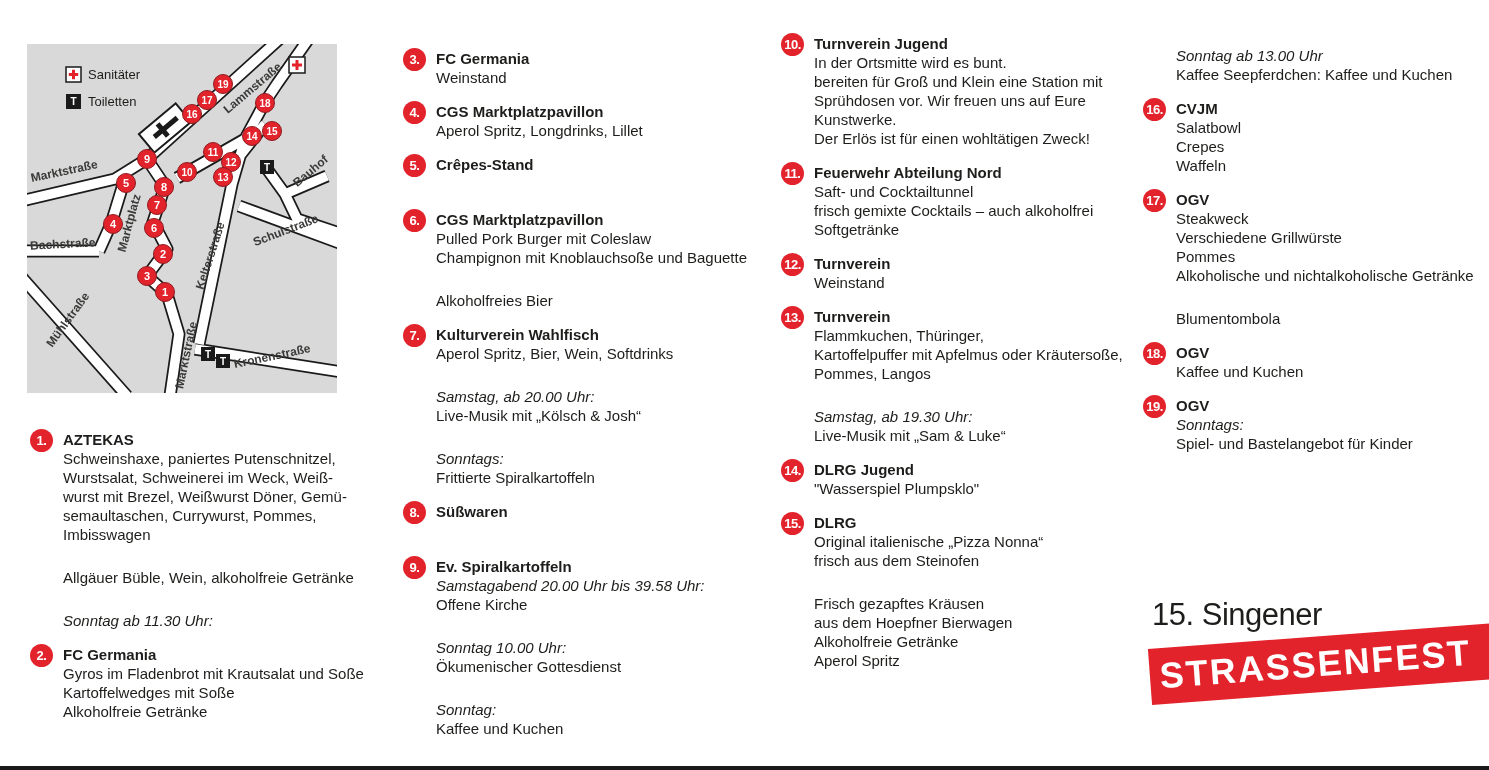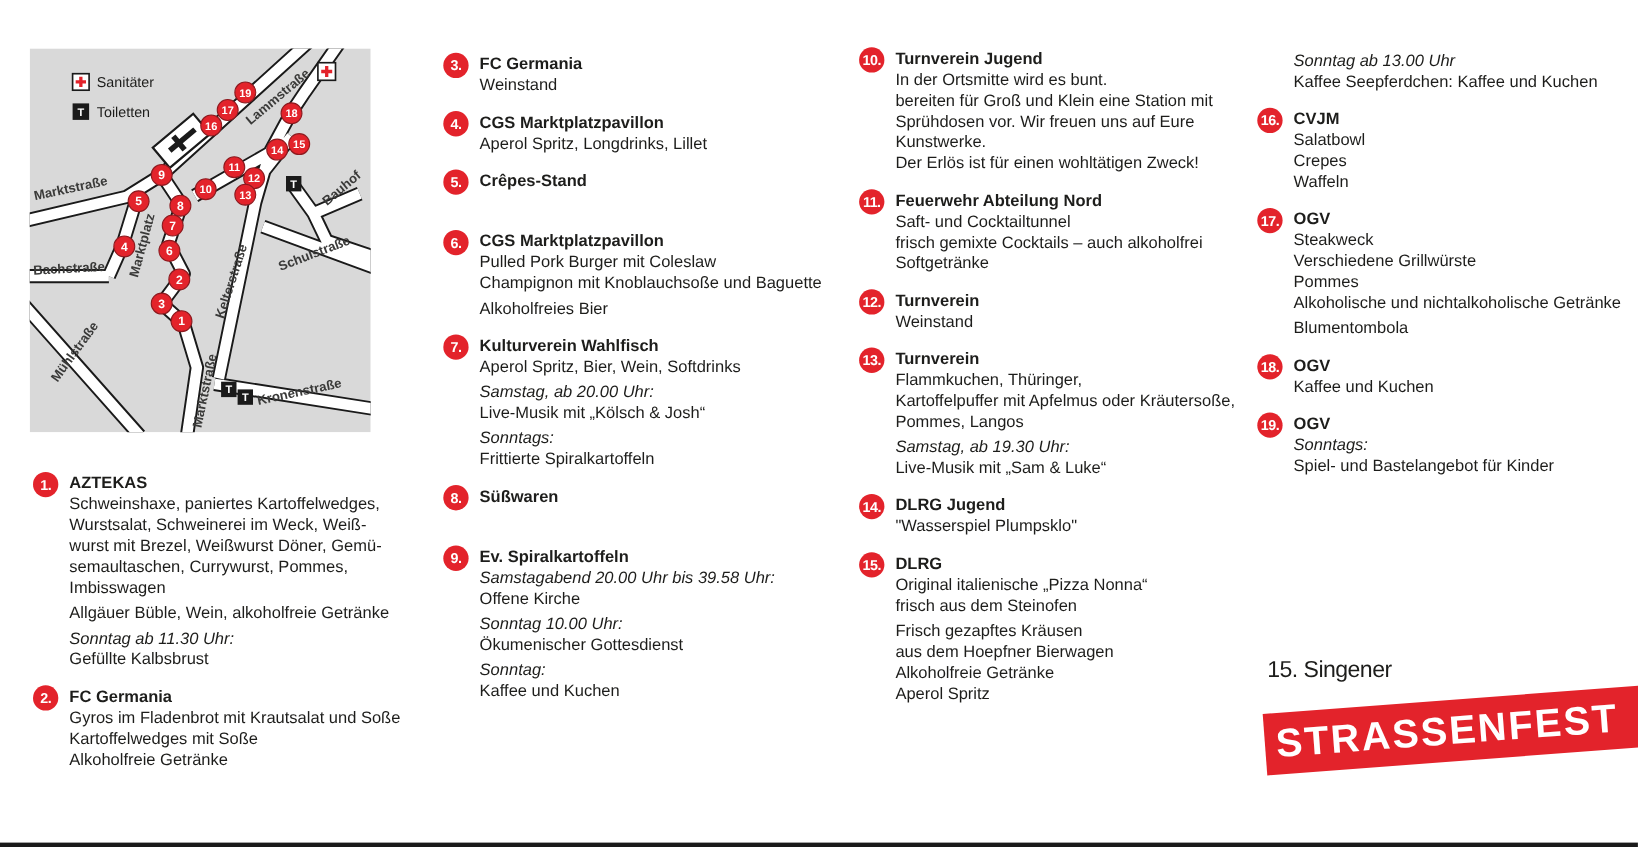--- a/index.html
+++ b/index.html
@@ -5,52 +5,52 @@
   :root{ --red:#e3232b; --text:#1d1d1b; --mapbg:#d9d9d9; --street:#3a3a39; }
   *{ margin:0; padding:0; box-sizing:border-box; }
   html,body{ width:1489px; height:770px; }
   body{
     position:relative; overflow:hidden; background:#fff;
     font-family:"Liberation Sans","DejaVu Sans",sans-serif; color:var(--text);
   }
   .col{ position:absolute; }
   #col1-entries{ left:30px;  top:430px; width:345px; }
   #col2-entries{ left:403px; top:49px;  width:350px; }
-  #col3-entries{ left:781px; top:44px;  width:355px; }
+  #col3-entries{ left:781px; top:34px;  width:355px; }
   #col4-entries{ left:1143px;top:46px;  width:350px; }
 
   .entry{ display:flex; margin-bottom:15px; }
   .entry.nodetails{ margin-bottom:33px; }
   .entry.nonum{ padding-left:33px; }
   .badge{
     flex:0 0 auto; width:23px; height:23px; border-radius:50%;
     background:var(--red); color:#fff; font-weight:bold; font-size:13px;
     line-height:23px; text-align:center; margin-right:10px; margin-top:-1px;
     letter-spacing:-0.5px;
   }
   .ebody{ font-size:15px; line-height:19px; }
   .etitle{ font-weight:bold; white-space:nowrap; }
   .eline{ white-space:nowrap; }
   .eline.it{ font-style:italic; }
-  .eline.gap{ margin-top:4px; }
+  .eline.gap{ margin-top:24px; }
 
   #map-wrap{ position:absolute; left:27px; top:44px; width:316px; height:349px; }
   #map-wrap svg{ display:block; }
   .street-casing{ fill:none; stroke:#1a1a1a; stroke-width:13; stroke-linejoin:round; }
   .street-fill{ fill:none; stroke:#fff; stroke-width:9.5; stroke-linejoin:round; }
   .street{ font-size:12px; font-weight:600; fill:var(--street); text-anchor:middle; }
   .mnum{ font-size:11px; font-weight:bold; fill:#fff; text-anchor:middle; }
   .tbox{ fill:#1a1a1a; }
   .tletter{ font-size:10px; font-weight:bold; fill:#fff; text-anchor:middle; }
   .legend-label{ font-size:13px; fill:var(--text); }
   .redplus{ stroke:var(--red); stroke-width:3; fill:none; }
 
   #title-heading{
     position:absolute; left:1152px; top:597px;
-    font-size:21px; letter-spacing:-0.5px; color:var(--text); white-space:nowrap;
+    font-size:31px; letter-spacing:-0.5px; color:var(--text); white-space:nowrap;
   }
   #banner{
     position:absolute; left:1150px; top:649px; width:400px; height:56px;
     background:var(--red); transform:rotate(-4.3deg); transform-origin:left center;
     display:flex; align-items:center; padding-left:10px;
   }
   #banner span{
     font-size:36px; font-weight:bold; color:#fff; letter-spacing:2px; white-space:nowrap;
   }
   .bottombar{ position:absolute; left:0; bottom:0; width:100%; height:4px; background:#1a1a1a; }
@@ -185,28 +185,27 @@
         </g>
       </g>
   </svg>
 </div>
 
 <div class="col" id="col1-entries">
     <div class="entry">
       <span class="badge">1.</span>
       <div class="ebody">
         <div class="etitle">AZTEKAS</div>
-        <div class="eline">Schweinshaxe, paniertes Kartoffelwedges,</div>
+        <div class="eline">Schweinshaxe, paniertes Putenschnitzel,</div>
         <div class="eline">Wurstsalat, Schweinerei im Weck, Weiß-</div>
         <div class="eline">wurst mit Brezel, Weißwurst Döner, Gemü-</div>
         <div class="eline">semaultaschen, Currywurst, Pommes,</div>
         <div class="eline">Imbisswagen</div>
         <div class="eline gap">Allgäuer Büble, Wein, alkoholfreie Getränke</div>
         <div class="eline it gap">Sonntag ab 11.30 Uhr:</div>
-        <div class="eline">Gefüllte Kalbsbrust</div>
       </div>
     </div>
     <div class="entry">
       <span class="badge">2.</span>
       <div class="ebody">
         <div class="etitle">FC Germania</div>
         <div class="eline">Gyros im Fladenbrot mit Krautsalat und Soße</div>
         <div class="eline">Kartoffelwedges mit Soße</div>
         <div class="eline">Alkoholfreie Getränke</div>
       </div>

